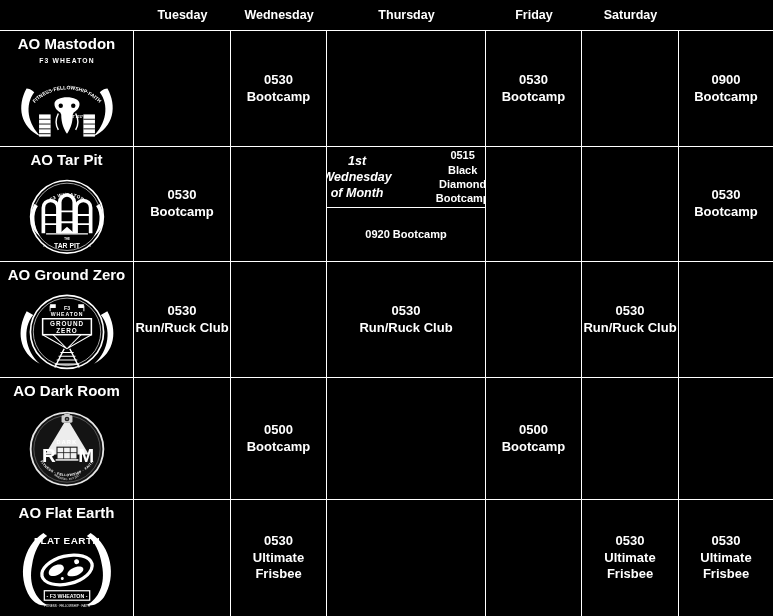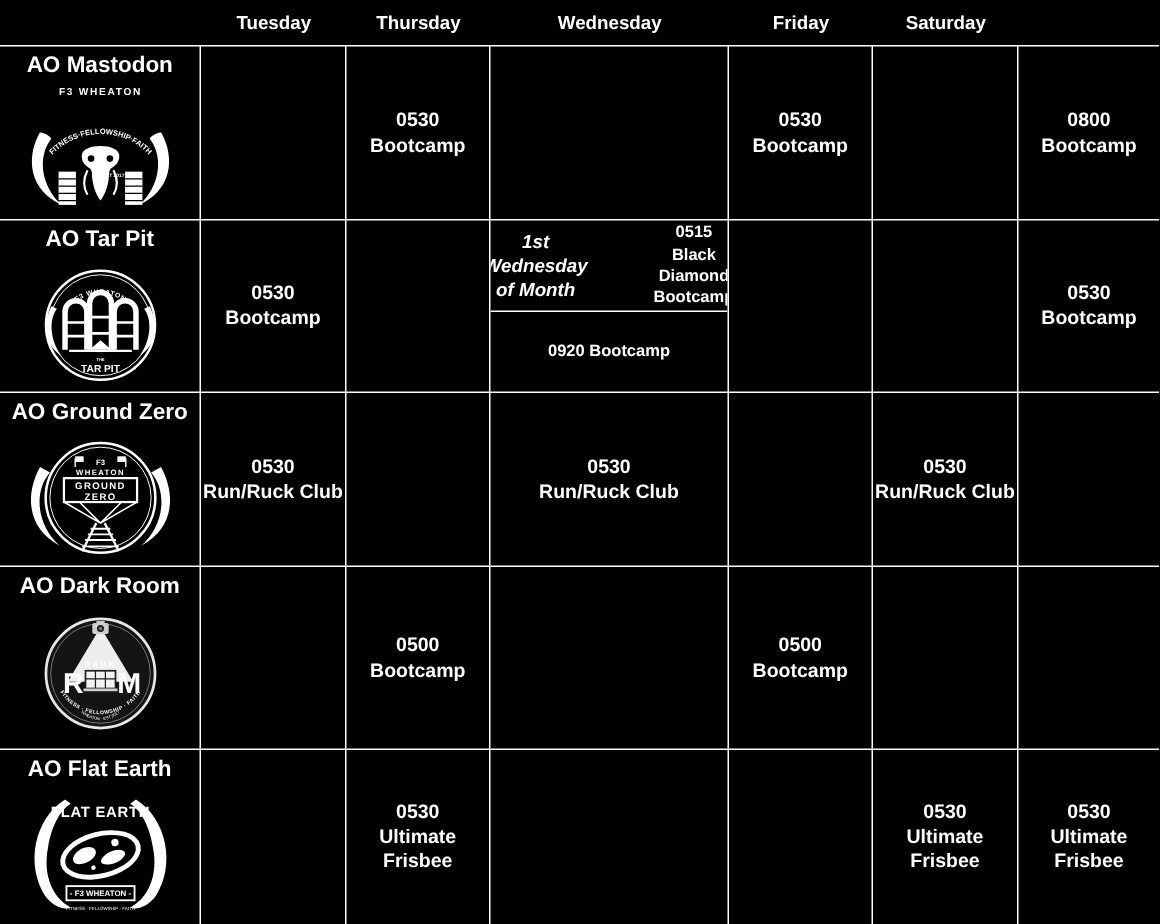--- a/index.html
+++ b/index.html
@@ -28,22 +28,22 @@
   svg text{fill:#fff;font-family:"Liberation Sans","DejaVu Sans",sans-serif;}
 </style>
 </head>
 <body>
 
 <div class="board">
 
   <div class="hdr">
     <div class="hcell"></div>
     <div class="hcell">Tuesday</div>
+    <div class="hcell">Wednesday</div>
     <div class="hcell">Thursday</div>
-    <div class="hcell">Wednesday</div>
     <div class="hcell">Friday</div>
     <div class="hcell">Saturday</div>
   </div>
 
   <div class="grid">
 
     <div class="cell ao">
       <div class="ao-title">AO Mastodon</div>
       <div class="logo">
         <svg width="106" height="92" viewBox="0 0 110 94">
@@ -81,21 +81,21 @@
     <div class="cell"></div>
     <div class="cell">
       <div class="entry">
         <span class="time">0530</span>
         <span class="act">Bootcamp</span>
       </div>
     </div>
     <div class="cell"></div>
     <div class="cell last">
       <div class="entry">
-        <span class="time">0800</span>
+        <span class="time">0900</span>
         <span class="act">Bootcamp</span>
       </div>
     </div>
 
     <div class="cell ao">
       <div class="ao-title">AO Tar Pit</div>
       <div class="logo">
         <svg width="100" height="90" viewBox="0 0 110 96">
           <circle cx="55" cy="50" r="40" stroke="#fff" stroke-width="1.8" fill="none"></circle>
           <circle cx="55" cy="50" r="37" stroke="#fff" stroke-width="0.7" fill="none"></circle>

